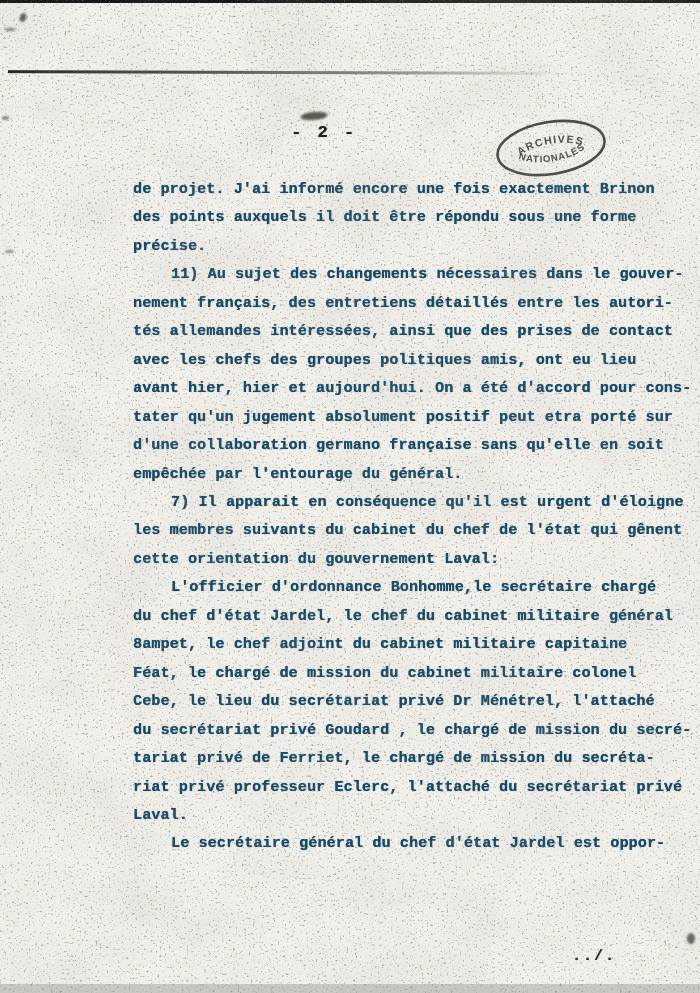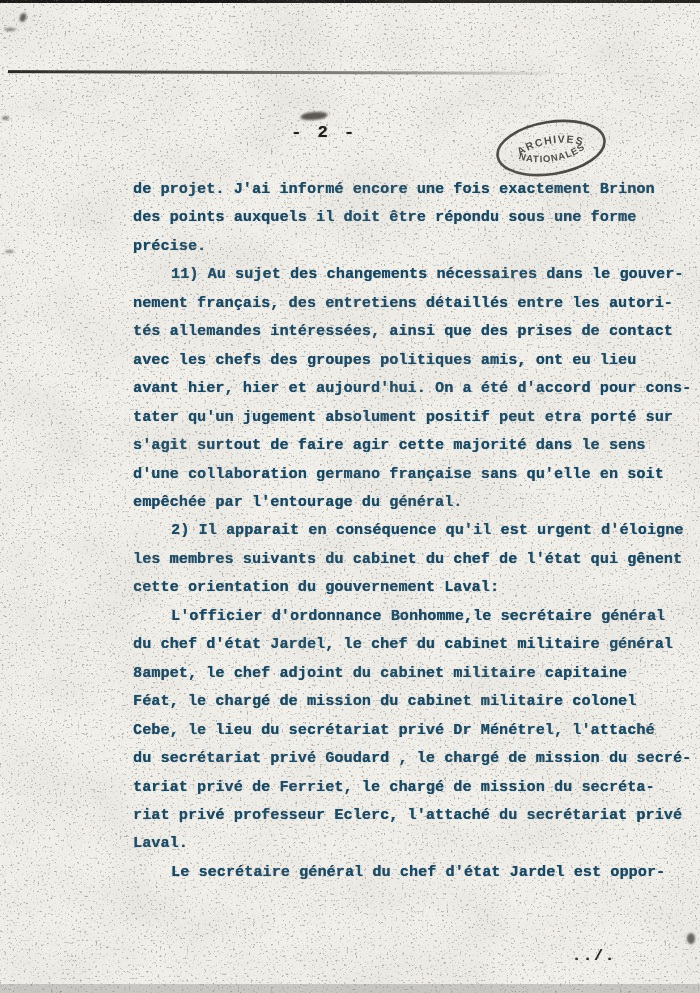--- a/index.html
+++ b/index.html
@@ -104,31 +104,30 @@
       <div class="line">des points auxquels il doit être répondu sous une forme</div>
       <div class="line">précise.</div>
     </div>
     <div>
       <div class="line indent">11) Au sujet des changements nécessaires dans le gouver-</div>
       <div class="line">nement français, des entretiens détaillés entre les autori-</div>
       <div class="line">tés allemandes intéressées, ainsi que des prises de contact</div>
       <div class="line">avec les chefs des groupes politiques amis, ont eu lieu</div>
       <div class="line">avant hier, hier et aujourd'hui. On a été d'accord pour cons-</div>
       <div class="line">tater qu'un jugement absolument positif peut etra porté sur</div>
-      <div class="line">s'agit surtout de faire agir cette majorité dans le sens</div>
       <div class="line">d'une collaboration germano française sans qu'elle en soit</div>
       <div class="line">empêchée par l'entourage du général.</div>
     </div>
     <div>
-      <div class="line indent">2) Il apparait en conséquence qu'il est urgent d'éloigne</div>
+      <div class="line indent">7) Il apparait en conséquence qu'il est urgent d'éloigne</div>
       <div class="line">les membres suivants du cabinet du chef de l'état qui gênent</div>
       <div class="line">cette orientation du gouvernement Laval:</div>
     </div>
     <div>
-      <div class="line indent">L'officier d'ordonnance Bonhomme,le secrétaire général</div>
+      <div class="line indent">L'officier d'ordonnance Bonhomme,le secrétaire chargé</div>
       <div class="line">du chef d'état Jardel, le chef du cabinet militaire général</div>
       <div class="line">8ampet, le chef adjoint du cabinet militaire capitaine</div>
       <div class="line">Féat, le chargé de mission du cabinet militaire colonel</div>
       <div class="line">Cebe, le lieu du secrétariat privé Dr Ménétrel, l'attaché</div>
       <div class="line">du secrétariat privé Goudard , le chargé de mission du secré-</div>
       <div class="line">tariat privé de Ferriet, le chargé de mission du secréta-</div>
       <div class="line">riat privé professeur Eclerc, l'attaché du secrétariat privé</div>
       <div class="line">Laval.</div>
     </div>
     <div>

